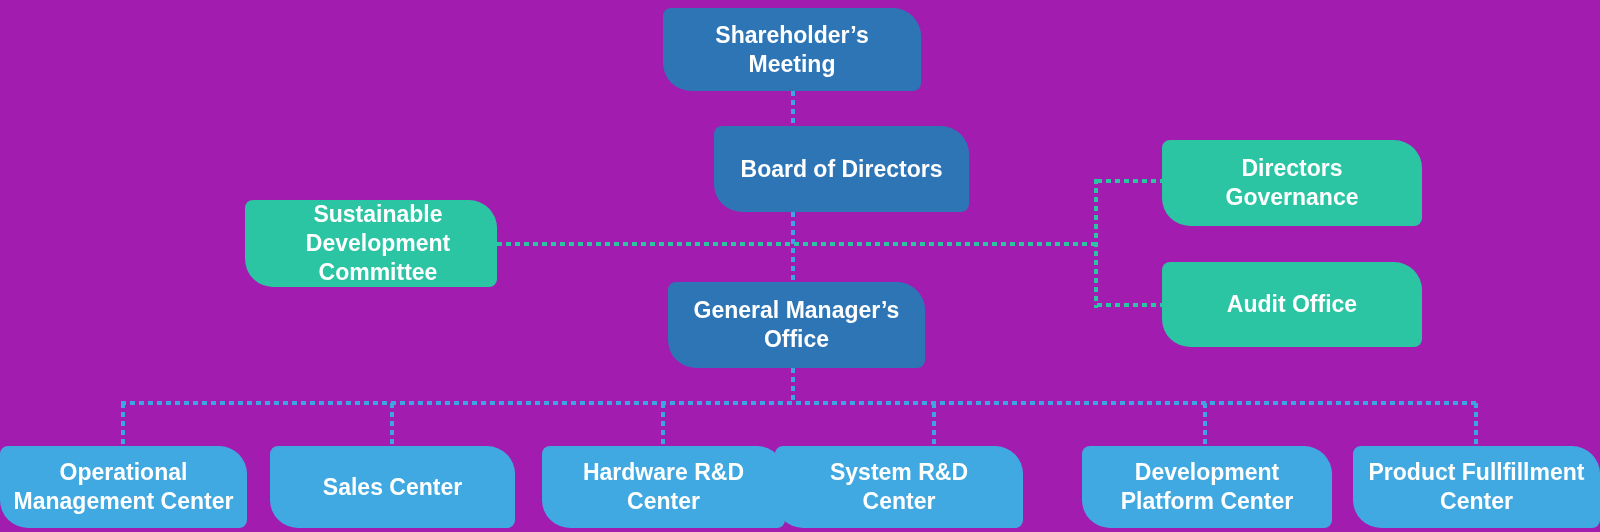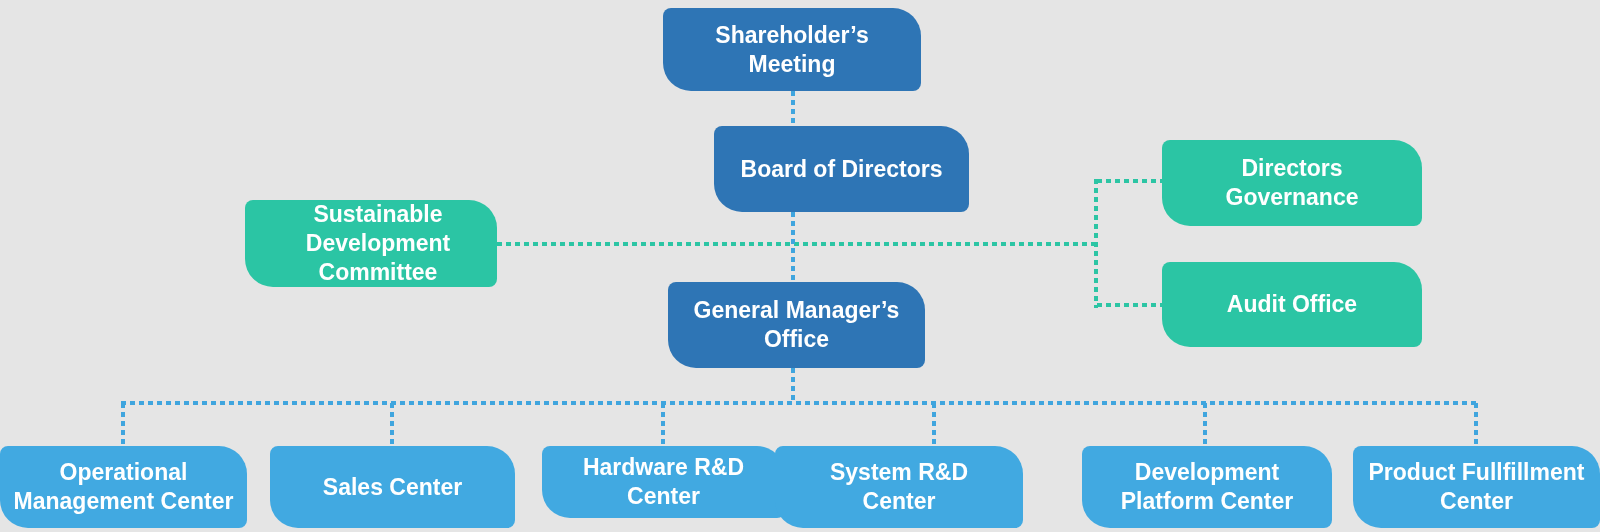--- a/index.html
+++ b/index.html
@@ -1,19 +1,19 @@
 <!DOCTYPE html>
 <html><head>
 <meta charset="utf-8">
 <style>
   html,body{margin:0;padding:0;background:#000;}
   .stage{
     position:relative;
     width:1600px;height:532px;
-    background:#e5e5e5;
+    background:#a21caf;
     overflow:hidden;
     font-family:"Liberation Sans", sans-serif;
   }
   
   .node{
     position:absolute;
     display:flex;align-items:center;justify-content:center;
     text-align:center;
     color:#fff;
     font-size:23px;font-weight:700;line-height:1.25;
@@ -26,21 +26,21 @@
   .light{background:#41A9E1;}
 
   .n-shm {left:663px;top:8px;  width:258px;height:83px;}
   .n-bod {left:668px;top:126px;width:255px;height:86px;margin-left:46px;}
   .n-sdc {left:245px;top:200px;width:252px;height:87px;padding-left:14px;}
   .n-cg  {left:1162px;top:140px;width:260px;height:86px;}
   .n-ao  {left:1162px;top:262px;width:260px;height:85px;}
   .n-gmo {left:668px;top:282px;width:257px;height:86px;}
   .n-omc {left:0px;   top:446px;width:247px;height:82px;}
   .n-sc  {left:270px; top:446px;width:245px;height:82px;}
-  .n-hrd {left:542px; top:446px;width:243px;height:72px;}
+  .n-hrd {left:542px; top:446px;width:243px;height:82px;}
   .n-srd {left:775px; top:446px;width:248px;height:82px;}
   .n-dpc {left:1082px;top:446px;width:250px;height:82px;}
   .n-pfc {left:1353px;top:446px;width:247px;height:82px;}
 
   
   .vline{position:absolute;width:4px;
     background-image:repeating-linear-gradient(to bottom,var(--c) 0 5px,transparent 5px 9px);}
   .hline{position:absolute;height:4px;
     background-image:repeating-linear-gradient(to right,var(--c) 0 5px,transparent 5px 9px);}
   .blue{--c:#3FA5DE;}

